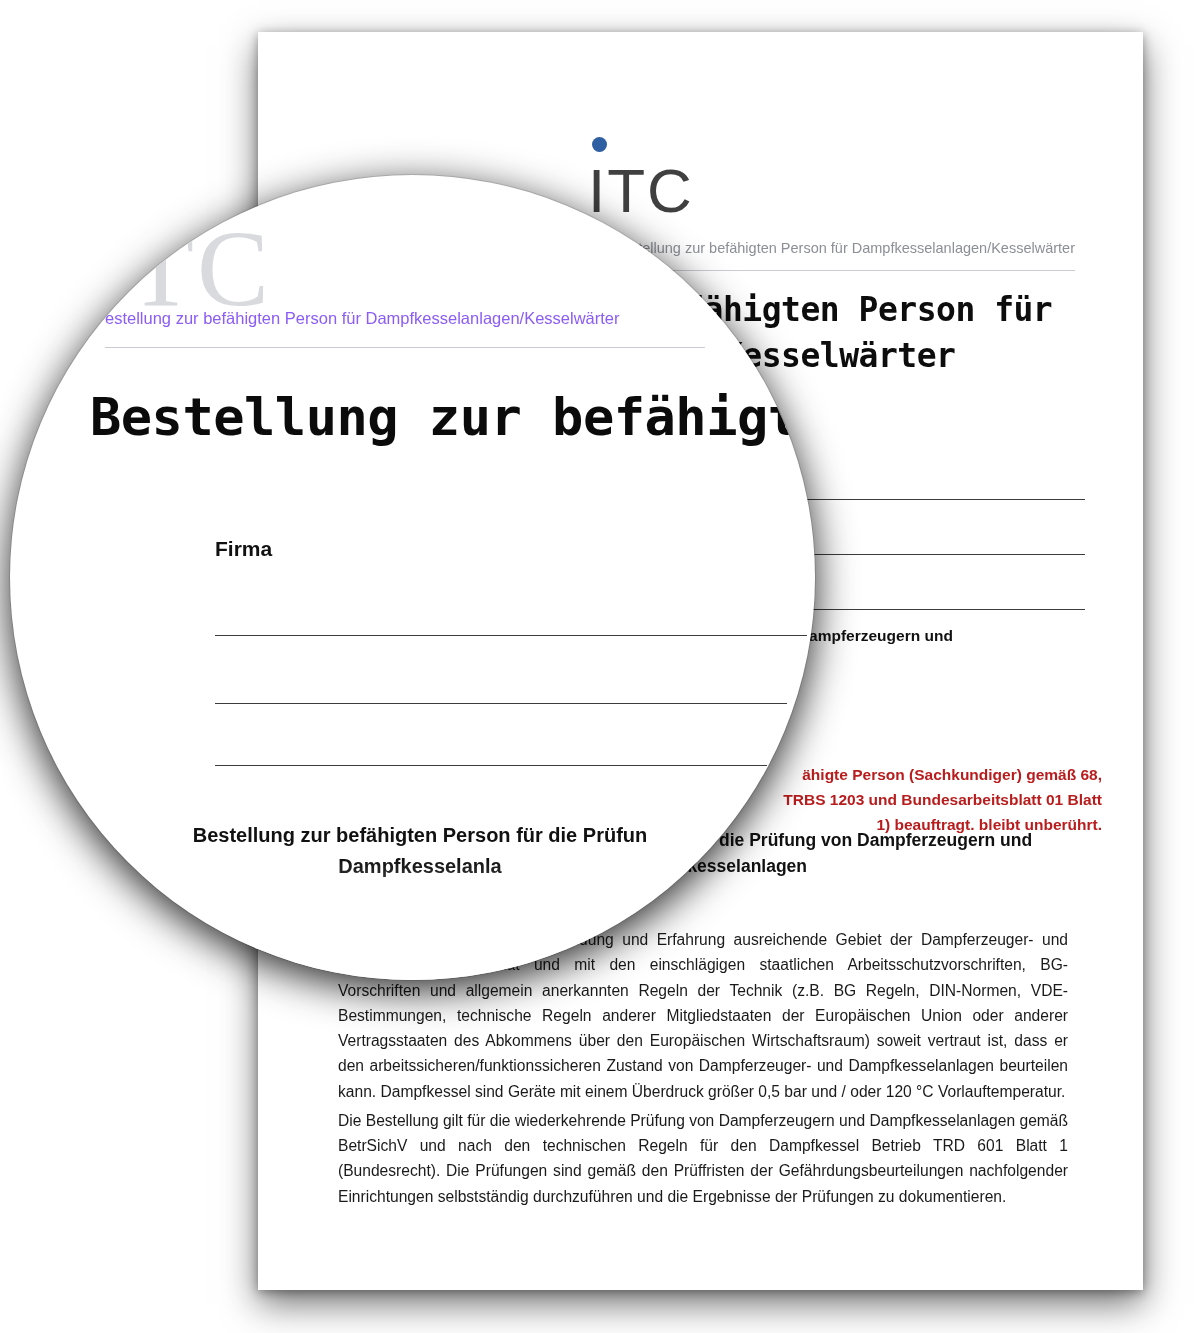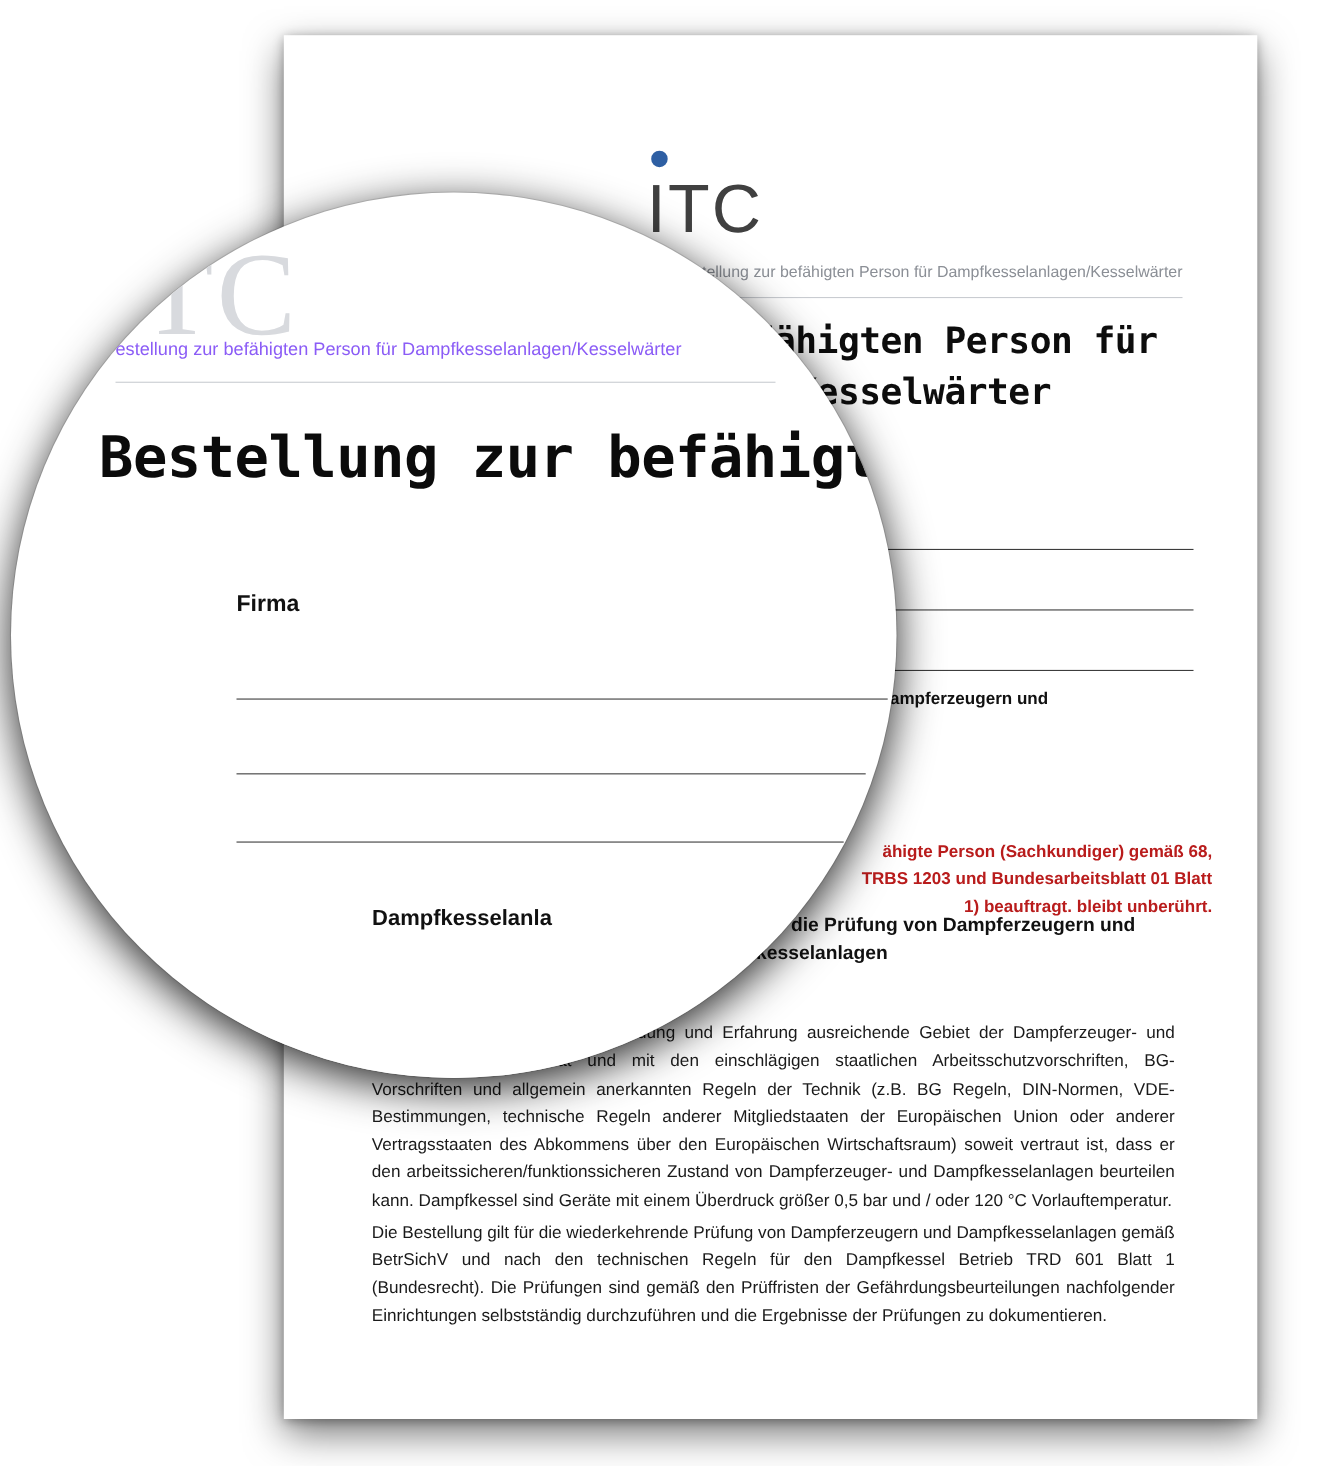--- a/index.html
+++ b/index.html
@@ -313,18 +313,19 @@
     <div class="lens-title">
       <div>Bestellung zur befähigten</div>
     </div>
 
     <div class="lens-field-label">Firma</div>
     <div class="lens-line l1"></div>
     <div class="lens-line l2"></div>
     <div class="lens-line l3"></div>
 
     <div class="lens-sub">
+      <div>Bestellung zur befähigten Person für die Prüfun</div>
       <div>Dampfkesselanla</div>
     </div>
 
     <div class="lens-fade-bottom"></div>
   </div>
 </div>
 
 </body></html>

